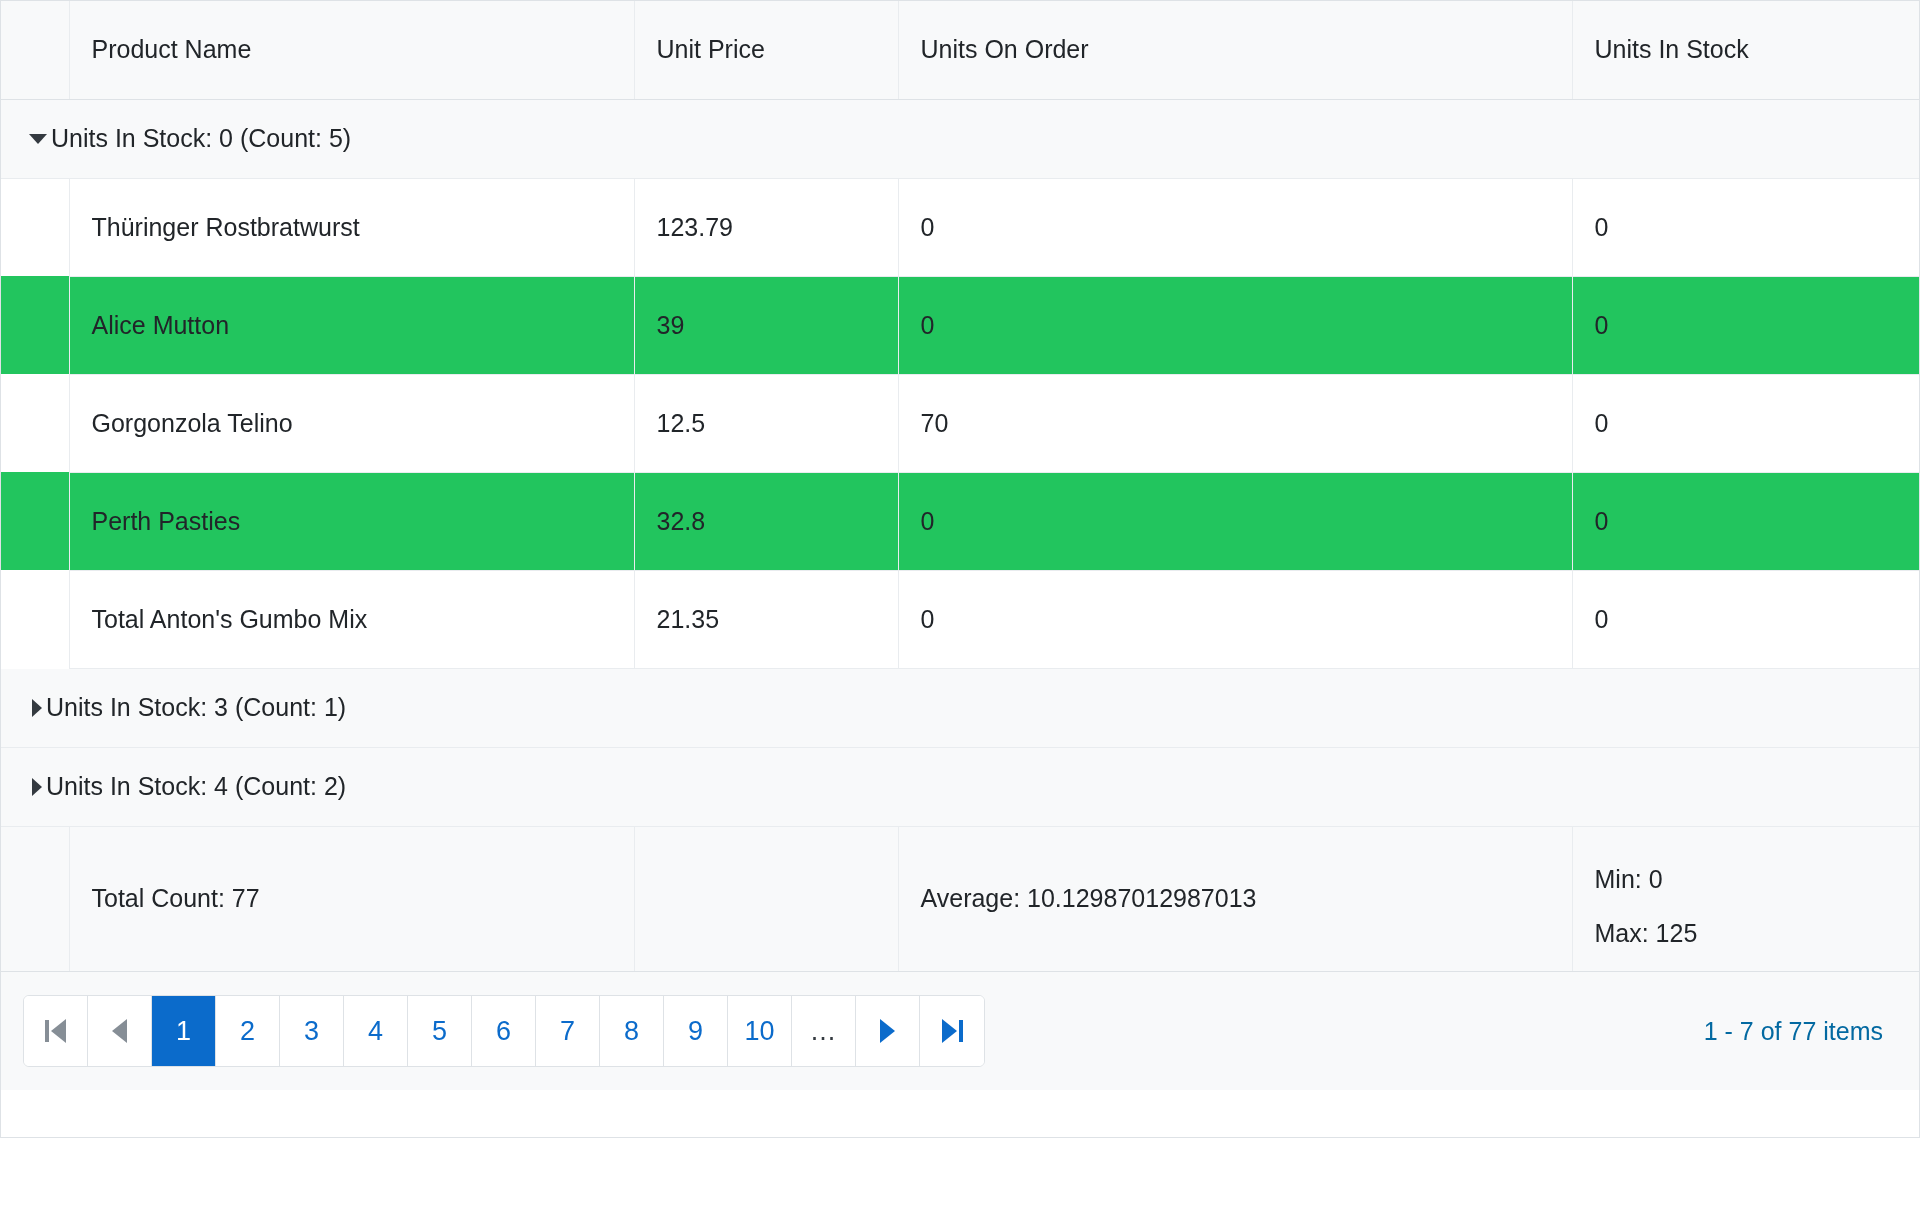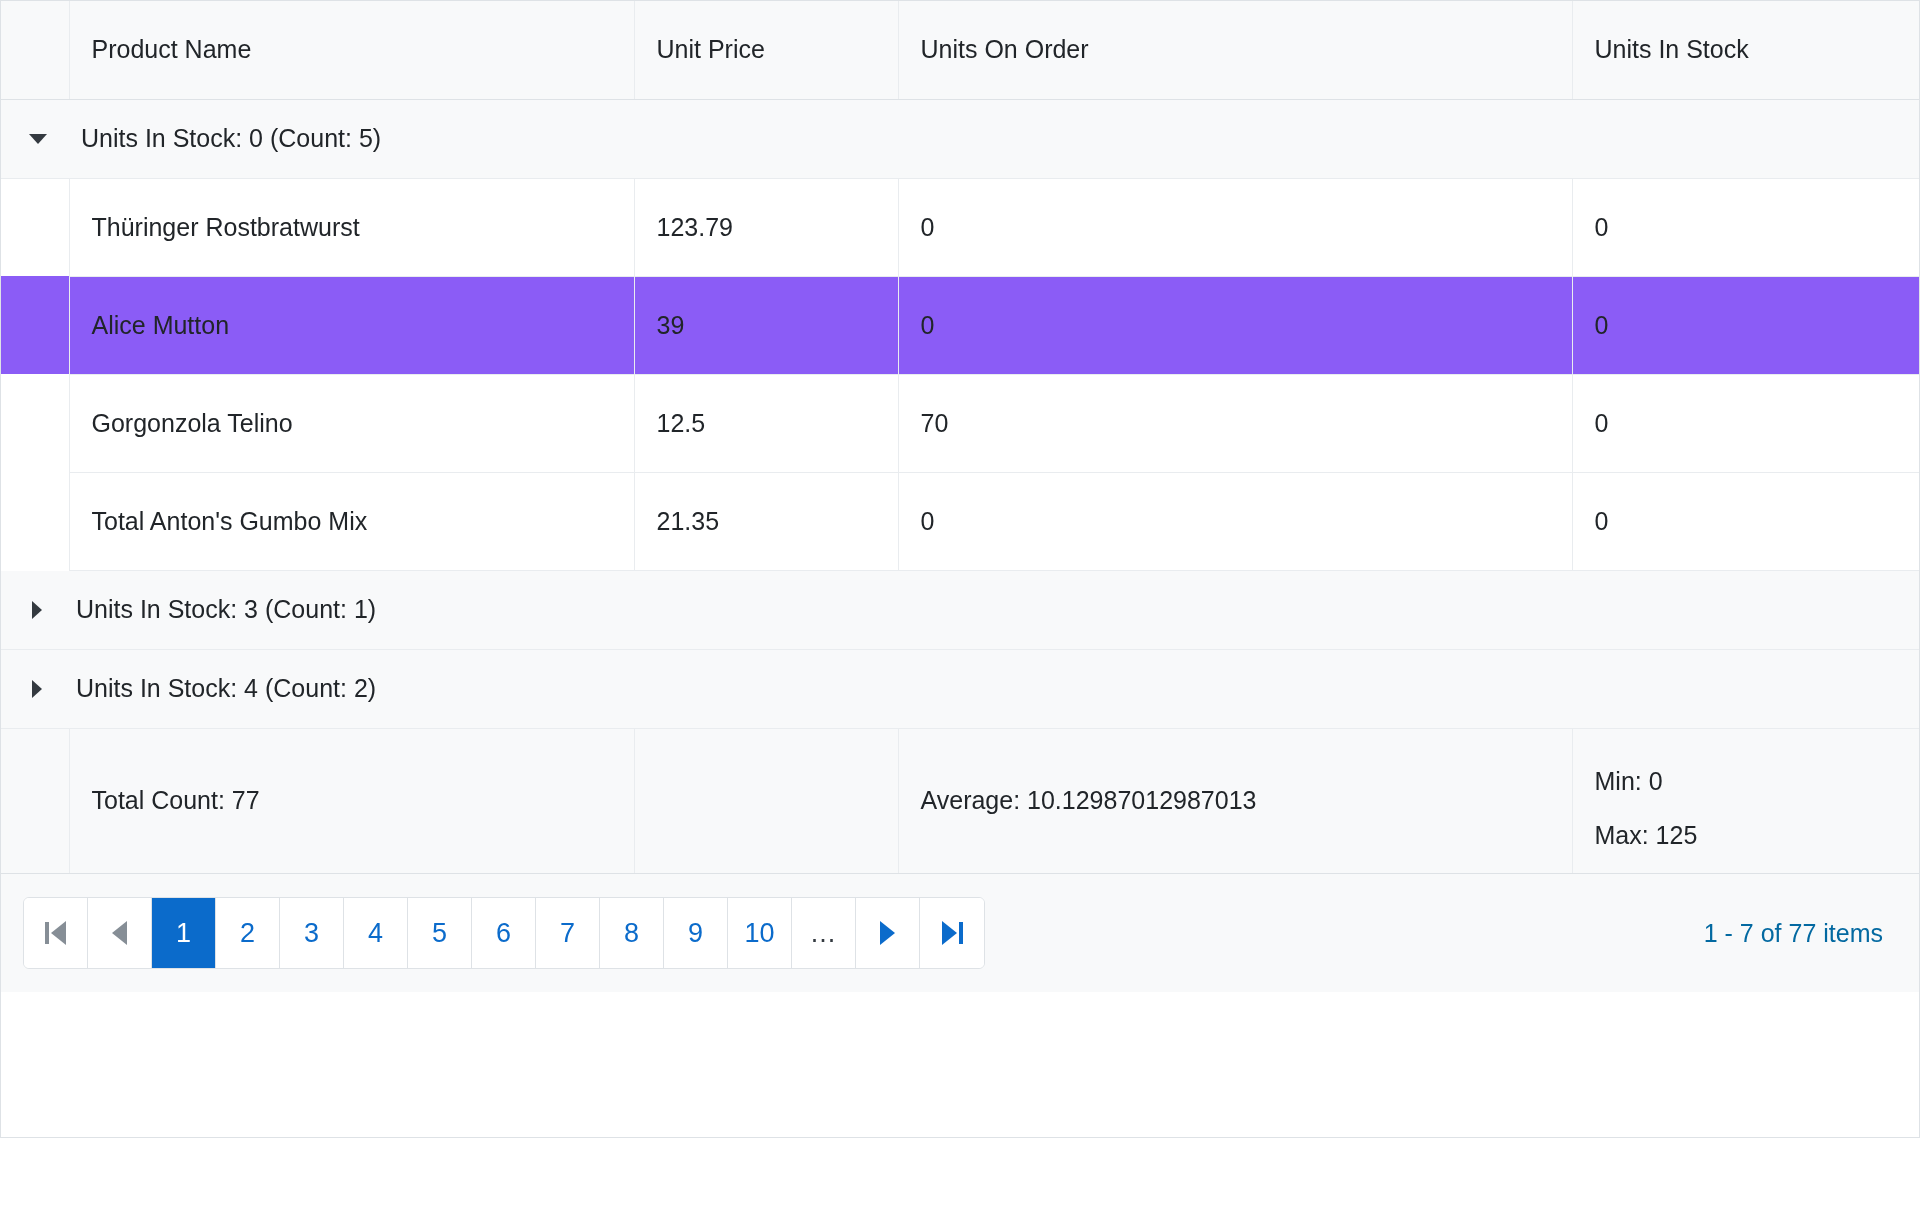--- a/index.html
+++ b/index.html
@@ -80,41 +80,41 @@
     border-bottom: 1px solid #e9ecef;
     border-right: none;
     padding: 0 0 0 28px;
     height: 79px;
     font-size: 25px;
     color: #212529;
   }
   .group-inner {
     display: flex;
     align-items: center;
-    gap: 34px;
+    gap: 4px;
   }
   .tri {
     width: 0; height: 0;
     display: inline-block;
     flex: 0 0 auto;
   }
   .tri-down {
     border-left: 9px solid transparent;
     border-right: 9px solid transparent;
     border-top: 10px solid #343a40;
   }
   .tri-right {
     border-top: 9px solid transparent;
     border-bottom: 9px solid transparent;
     border-left: 10px solid #343a40;
     margin-left: 3px;
   }
 
   
-  tr.data-row.alt td { background: #8b5cf6; }
+  tr.data-row.alt td { background: #22c55e; }
   tr.data-row td { background: #ffffff; margin-left: 47px; }
 
   
   tr.group-footer td {
     background: #ffffff;
     border-right: none;
     border-bottom: 1px solid #e9ecef;
     height: 99px;
   }
   tr.group-footer td.indent-cell { background: #f8f9fa; border-right: 1px solid #e9ecef; }
@@ -252,20 +252,27 @@
       </tr>
 
       <tr class="data-row">
         <td class="indent-cell"></td>
         <td>Gorgonzola Telino</td>
         <td>12.5</td>
         <td>70</td>
         <td class="cell-last">0</td>
       </tr>
 
+      <tr class="data-row alt">
+        <td class="indent-cell"></td>
+        <td>Perth Pasties</td>
+        <td>32.8</td>
+        <td>0</td>
+        <td class="cell-last">0</td>
+      </tr>
 
       <tr class="data-row">
         <td class="indent-cell"></td>
         <td>Total Anton's Gumbo Mix</td>
         <td>21.35</td>
         <td>0</td>
         <td class="cell-last">0</td>
       </tr>
 
 

